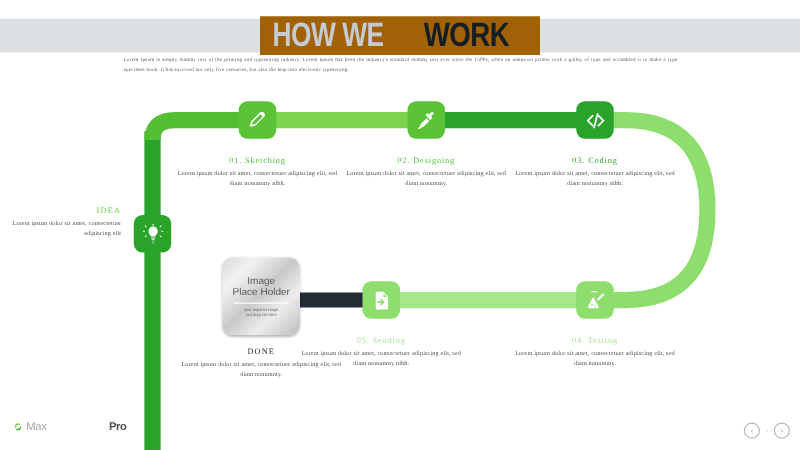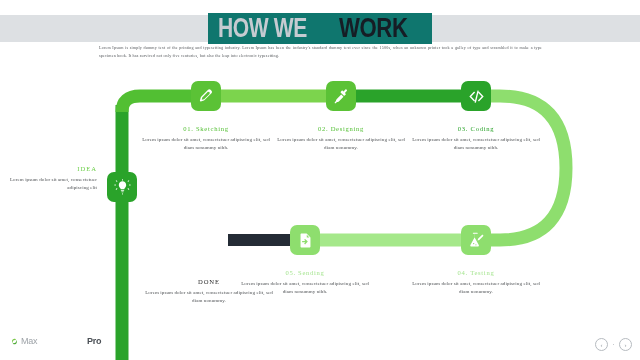--- a/index.html
+++ b/index.html
@@ -13,21 +13,21 @@
   .title-band{
     position:absolute;left:0;top:15px;width:640px;height:27px;
     background:#dde0e3;
   }
   .title-wrap{
     position:absolute;left:0;top:10px;width:640px;height:36px;
     display:flex;align-items:center;justify-content:center;
     z-index:3;
   }
   .title-inner{
-    background:#0f766e;padding:0 10px;display:flex;align-items:baseline;gap:7px;
+    background:#a16207;padding:0 10px;display:flex;align-items:baseline;gap:7px;
     font-family:"Liberation Sans", sans-serif;
   }
   .t-light{
     font-size:27px;font-weight:bold;color:#c6cbd1;letter-spacing:-0.5px;
     transform:scaleX(0.78);transform-origin:left center;display:inline-block;
   }
   .t-dark{
     font-size:27px;font-weight:bold;color:#161d25;letter-spacing:-0.5px;
     transform:scaleX(0.82);transform-origin:left center;display:inline-block;
   }
@@ -206,20 +206,27 @@
     <svg viewBox="0 0 24 24">
       <path d="M13.6 2H6.4C5.6 2 5 2.6 5 3.4v17.2c0 .8.6 1.4 1.4 1.4h11.2c.8 0 1.4-.6 1.4-1.4V7.6zm.2 1.9l3.7 3.9h-3.7z"></path>
       <path d="M11.4 9.8l-1.3 1.3 1.6 1.6H7.2v1.9h4.5l-1.6 1.6 1.3 1.3 3.6-3.6c.2-.2.2-.5 0-.7z" fill="#8ede6e"></path>
     </svg>
   </div>
   <div class="step" style="left:239px;top:269px;">
     <div class="h hd-light">05.  Sending</div>
     <div class="b">Lorem ipsum dolor sit amet, consectetuer adipiscing elit, sed diam nonummy nibh.</div>
   </div>
 
+  <div class="ph">
+    <div class="l1">Image</div>
+    <div class="l2">Place Holder</div>
+    <div class="rule"></div>
+    <div class="s1">your required image</div>
+    <div class="s2">just drag into here</div>
+  </div>
 
   <div class="done-block">
     <div class="h">DONE</div>
     <div class="b">Lorem ipsum dolor sit amet, consectetuer adipiscing elit, sed diam nonummy.</div>
   </div>
 
   <div class="logo">
     <svg viewBox="0 0 24 24">
       <path d="M12.4 4.5C8.4 4.5 5.2 7.2 5.2 11c0 2.1 1 3.7 2.6 4.8-.4-.9-.6-1.8-.6-2.7 0-3 2.6-5.4 6-5.4 1.3 0 2.5.3 3.5.9-1-2.4-2.6-4.1-4.3-4.1z" fill="#7cc84a"></path>
       <path d="M11 19.6c4 0 7.2-2.7 7.2-6.5 0-2.1-1-3.7-2.6-4.8.4.9.6 1.8.6 2.7 0 3-2.6 5.4-6 5.4-1.3 0-2.5-.3-3.5-.9 1 2.4 2.6 4.1 4.3 4.1z" fill="#4aa832"></path>

